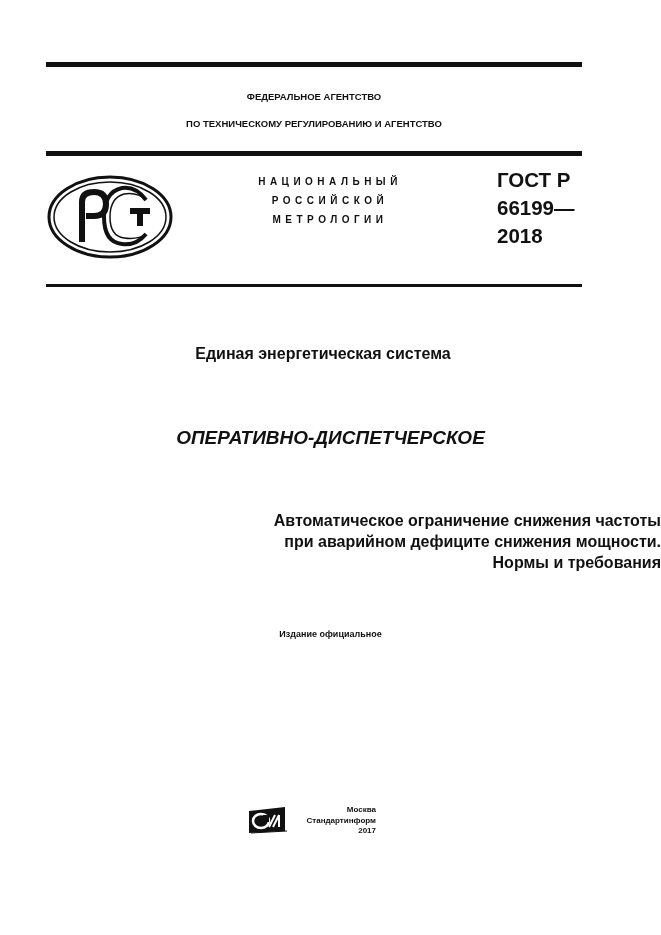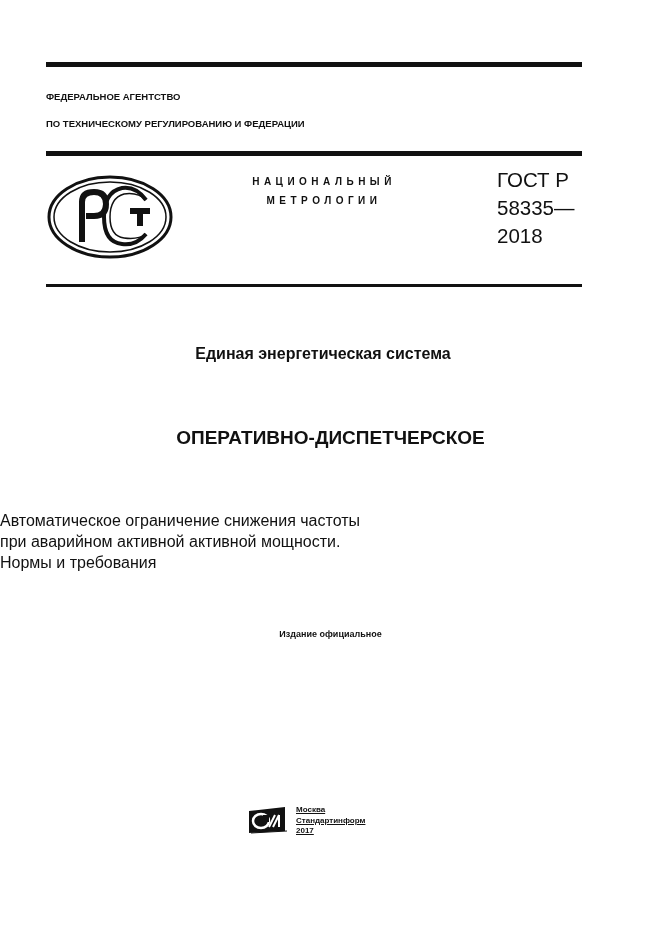--- a/index.html
+++ b/index.html
@@ -1,82 +1,83 @@
 <!DOCTYPE html>
 <html><head>
 <meta charset="utf-8">
 <style>
   html, body { margin:0; padding:0; background:#ffffff; }
   body { width:661px; height:935px; position:relative; overflow:hidden;
          font-family:"Liberation Sans", sans-serif; color:#111; }
   .rule { position:absolute; left:46px; width:536px; background:#111; }
-  .agency { position:absolute; left:46px; width:536px; text-align:left;
+  .agency { position:absolute; left:46px; width:536px; text-align:center;
             font-weight:bold; font-size:9.5px; }
   .logo { position:absolute; left:46px; top:172px; width:128px; height:90px; }
-  .nat { position:absolute; left:224px; top:172px; width:200px; text-align:center;
+  .nat { position:absolute; left:230px; top:172px; width:200px; text-align:center;
          font-weight:bold; font-size:10px; letter-spacing:4.5px; line-height:19px; }
-  .gost { position:absolute; left:497px; top:166px; font-weight:normal; font-size:20.5px;
+  .gost { position:absolute; left:497px; top:166px; font-weight:bold; font-size:20.5px;
           line-height:28px; }
   .t1 { position:absolute; left:0; width:646px; top:343px; text-align:center;
         font-weight:bold; font-size:16px; line-height:22px; }
   .t2 { position:absolute; left:0; width:661px; top:424px; text-align:center;
-        font-weight:bold; font-size:19px; line-height:28px; }
-  .t3 { position:absolute; left:0; width:661px; top:510px; text-align:left;
-        font-weight:normal; font-size:16px; line-height:21px; }
+        font-weight:bold; font-size:19px; line-height:28px;font-style:italic; }
+  .t3 { position:absolute; left:0; width:661px; top:510px; text-align:right;
+        font-weight:bold; font-size:16px; line-height:21px; }
   .edition { position:absolute; left:0; width:661px; top:629px; text-align:center;
              font-weight:bold; font-size:9px; }
   .publogo { position:absolute; left:247px; top:805px; width:42px; height:30px; }
-  .pub { position:absolute; left:296px; top:805px; width:80px; text-align:left;
-         font-weight:bold; font-size:8px; line-height:10.5px;text-decoration:underline; }
+  .pub { position:absolute; left:296px; top:805px; width:80px; text-align:right;
+         font-weight:bold; font-size:8px; line-height:10.5px; }
   .line { display:block; }
 </style>
 </head>
 <body>
 
 <div class="rule" style="top:62px;height:5px;"></div>
 <div class="agency" style="top:91px;">ФЕДЕРАЛЬНОЕ АГЕНТСТВО</div>
-<div class="agency" style="top:118px;">ПО ТЕХНИЧЕСКОМУ РЕГУЛИРОВАНИЮ И ФЕДЕРАЦИИ</div>
+<div class="agency" style="top:118px;">ПО ТЕХНИЧЕСКОМУ РЕГУЛИРОВАНИЮ И АГЕНТСТВО</div>
 <div class="rule" style="top:151px;height:5px;"></div>
 
 <div class="logo">
   <svg width="128" height="90" viewBox="0 0 128 90">
     <ellipse cx="64" cy="45" rx="61" ry="40" fill="none" stroke="#111" stroke-width="3"></ellipse>
     <ellipse cx="64" cy="45" rx="56" ry="35" fill="none" stroke="#111" stroke-width="1.5"></ellipse>
     <path d="M36 70 L36 30 Q36 20 48 20 Q60 20 60 32 Q60 44 48 44 L40 44" fill="none" stroke="#111" stroke-width="6"></path>
     <path d="M100 28 Q90 14 76 16 Q58 20 58 45 Q58 70 76 72 Q90 74 100 62" fill="none" stroke="#111" stroke-width="4"></path>
     <path d="M100 28 Q92 20 78 22 Q64 26 64 45 Q64 64 78 66 Q92 68 100 62" fill="none" stroke="#111" stroke-width="1.5"></path>
     <rect x="84" y="36" width="20" height="6" fill="#111"></rect>
     <rect x="91" y="36" width="6" height="18" fill="#111"></rect>
   </svg>
 </div>
 
 <div class="nat">
   <span class="line">НАЦИОНАЛЬНЫЙ</span>
+  <span class="line">РОССИЙСКОЙ</span>
   <span class="line">МЕТРОЛОГИИ</span>
 </div>
 
 <div class="gost">
   <span class="line">ГОСТ Р</span>
-  <span class="line">58335—</span>
+  <span class="line">66199—</span>
   <span class="line">2018</span>
 </div>
 
 <div class="rule" style="top:284px;height:3px;"></div>
 
 <div class="t1">
   <span class="line">Единая энергетическая система</span>
 </div>
 
 <div class="t2">
   <span class="line">ОПЕРАТИВНО-ДИСПЕТЧЕРСКОЕ</span>
 </div>
 
 <div class="t3">
   <span class="line">Автоматическое ограничение снижения частоты</span>
-  <span class="line">при аварийном активной активной мощности.</span>
+  <span class="line">при аварийном дефиците снижения мощности.</span>
   <span class="line">Нормы и требования</span>
 </div>
 
 <div class="edition">Издание официальное</div>
 
 <div class="publogo">
   <svg width="42" height="30" viewBox="0 0 42 30">
     <path d="M2 6 L38 2 L38 26 L2 28 Z" fill="#111"></path>
     <path d="M4 28 L40 26" stroke="#111" stroke-width="1"></path>
     <ellipse cx="14" cy="16" rx="8" ry="7" fill="none" stroke="#fff" stroke-width="2.5"></ellipse>

